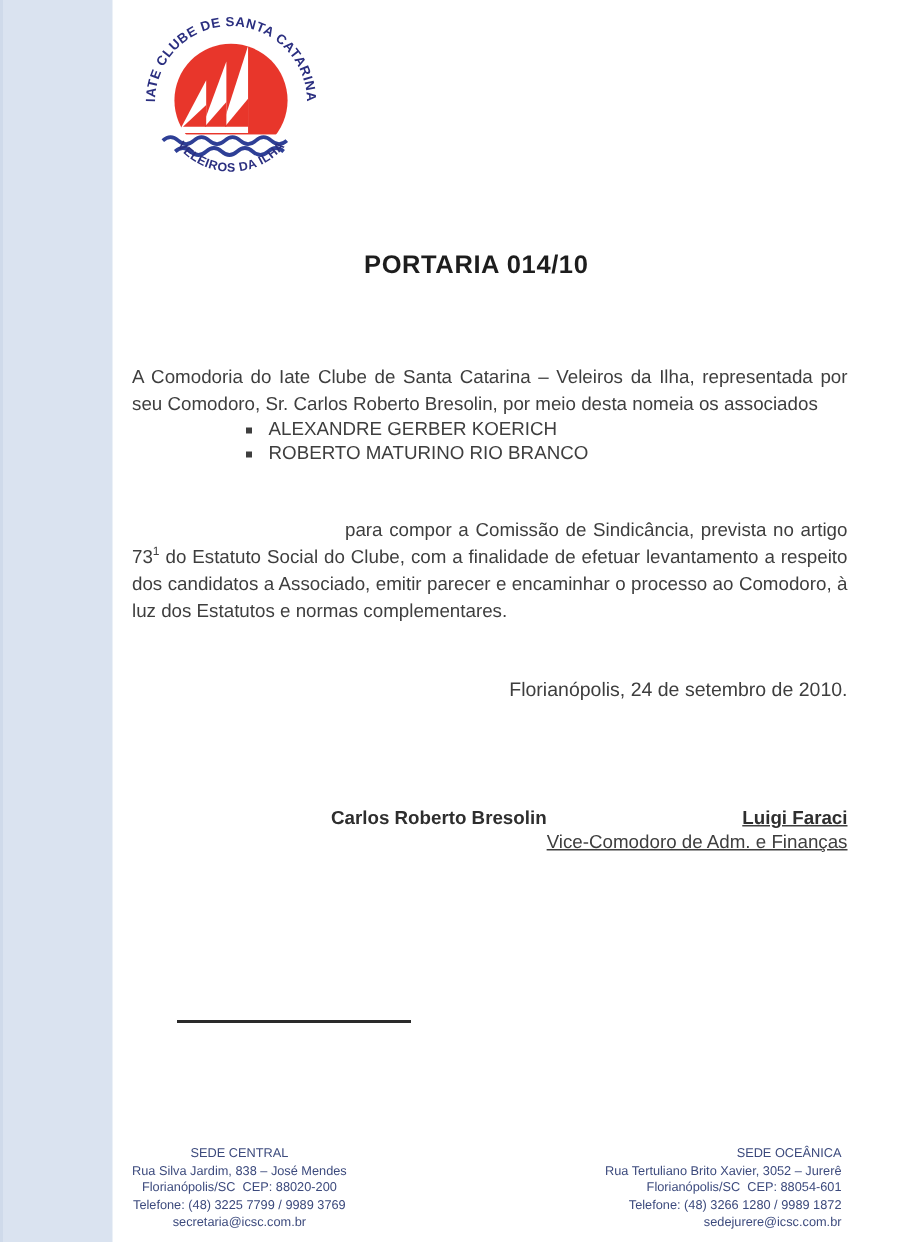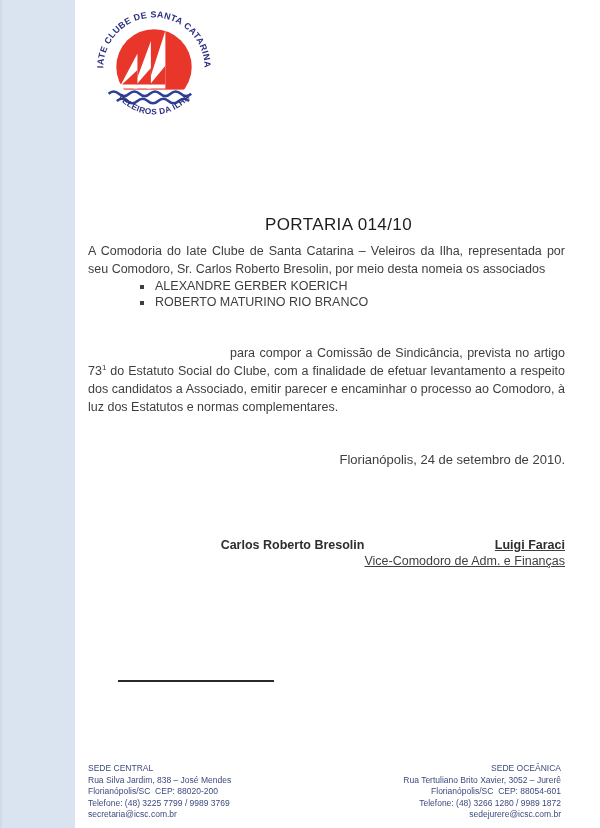--- a/index.html
+++ b/index.html
@@ -11,47 +11,46 @@
     color:#3e3e3e;
     overflow:hidden;
   }
   .side-band{
     position:absolute;left:0;top:0;width:73px;height:828px;
     background:#dae3f0;
     border-left:2px solid #cfdaea;
   }
   .logo{position:absolute;left:92px;top:8px;width:124px;height:124px;}
   .doc-title{
-    position:absolute;top:167px;left:100px;width:477px;
-    text-align:center;font-size:17px;font-weight:normal;color:#1d1d1d;
+    position:absolute;top:167px;left:79px;width:477px;
+    text-align:center;font-size:17px;font-weight:bold;color:#1d1d1d;
     letter-spacing:0.4px;
-    margin-top:48px;
   }
   .para{position:absolute;left:88px;width:477px;font-size:12.5px;line-height:18px;text-align:justify;}
   .para-1{top:229px;}
   .para-2{top:331px;text-indent:142px;}
   sup.ref{font-size:8px;font-weight:normal;vertical-align:super;line-height:0;}
-  .member-list{position:absolute;left:140px;top:279px;}
+  .member-list{position:absolute;left:164px;top:279px;}
   .member-item{display:flex;align-items:flex-start;font-size:12.5px;line-height:15.5px;color:#3e3e3e;}
   .bullet-square{width:4px;height:4px;background:#3e3e3e;margin:6px 11px 0 0;flex:none;}
   .date-line{position:absolute;top:452px;left:88px;width:477px;text-align:right;font-size:13px;}
   .signatures{position:absolute;top:537px;left:88px;width:477px;display:flex;justify-content:flex-end;font-size:12.5px;line-height:16px;}
   .sig-left{text-align:left;}
   .sig-right{text-align:right;text-decoration:underline;}
   .sig-name{font-weight:bold;color:#2e2e2e;}
   .footnote-sep{position:absolute;top:680px;left:118px;width:156px;height:2px;background:#2a2a2a;}
   .footnote{position:absolute;top:697px;left:88px;width:481px;font-size:9.5px;line-height:15px;color:#3a3a3a;text-align:justify;}
   .footnote .fn-ref{font-style:normal;font-weight:bold;font-size:9px;vertical-align:super;margin-right:4px;line-height:0;}
   .footnote .fn-text{font-style:italic;}
   .page-footer{
     position:absolute;top:763px;left:88px;width:473px;
     display:flex;justify-content:space-between;
     font-size:8.5px;line-height:11.5px;color:#3c4a7d;
   }
-  .footer-left{text-align:left;}
+  .footer-left{text-align:center;}
   .footer-right{text-align:right;margin-left:28px;}
 </style>
 </head>
 <body>
 
 <div class="page">
 
   <div class="side-band"></div>
 
   <svg class="logo" viewBox="0 0 120 120">

